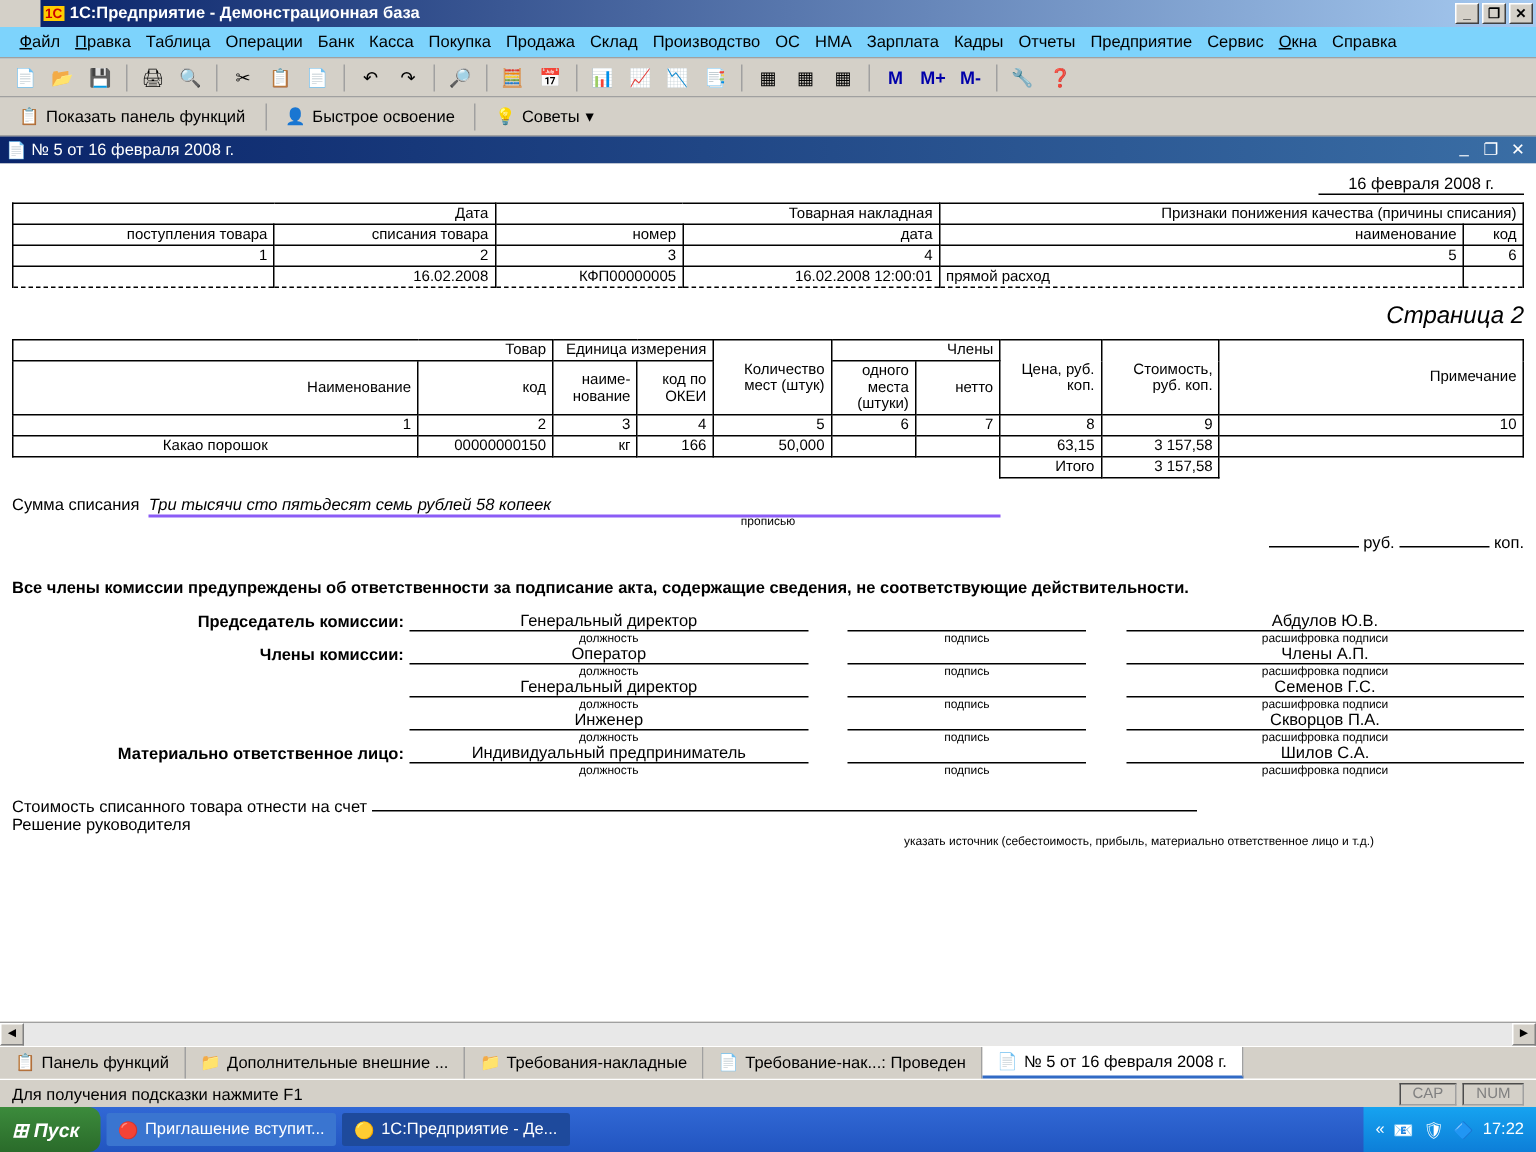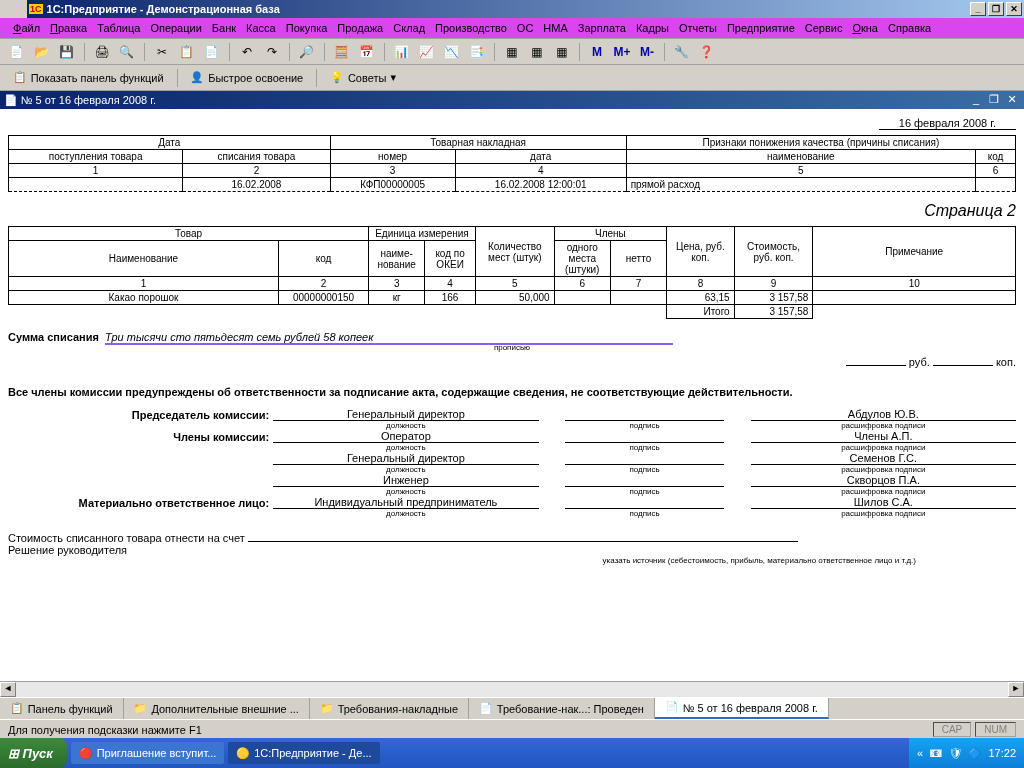--- a/index.html
+++ b/index.html
@@ -5,47 +5,47 @@
 * { box-sizing: border-box; margin: 0; padding: 0; }
 body { font-family: "MS Sans Serif", Arial, sans-serif; font-size: 11px; background: #d4d0c8; width: 1024px; height: 768px; overflow: hidden; position: relative; }
 
 
 .titlebar { background: linear-gradient(to right, #0a246a, #a6caf0); color: #fff; height: 18px; display: flex; align-items: center; padding: 0 2px; font-weight: bold; font-size: 11px; margin-left: 27px; }
 .titlebar .icon-1c { background: #ffcc00; color: #c00; font-weight: bold; font-size: 9px; padding: 0 1px; margin-right: 4px; }
 .titlebar .winbtns { margin-left: auto; display: flex; gap: 2px; }
 .titlebar .winbtn { width: 16px; height: 14px; background: #d4d0c8; border: 1px solid #fff; border-right-color: #404040; border-bottom-color: #404040; font-size: 9px; text-align: center; line-height: 12px; color: #000; cursor: default; }
 
 
-.menubar { background: #d946ef; display: flex; padding: 2px 8px; font-size: 11px; border-bottom: 1px solid #a0a0a0; }
+.menubar { background: #7dd3fc; display: flex; padding: 2px 8px; font-size: 11px; border-bottom: 1px solid #a0a0a0; }
 .menubar span { padding: 2px 5px; cursor: default; }
 .menubar span u { text-decoration: underline; }
 
 
 .toolbar { background: #d4d0c8; padding: 2px 6px; display: flex; align-items: center; gap: 3px; border-bottom: 1px solid #a0a0a0; height: 26px; }
 .tbtn { width: 22px; height: 22px; border: 1px solid transparent; display: flex; align-items: center; justify-content: center; font-size: 12px; cursor: default; }
 .tsep { width: 1px; height: 18px; background: #a0a0a0; margin: 0 3px; }
 .tbtn-text { height: 22px; padding: 0 6px; display: flex; align-items: center; gap: 4px; border: 1px solid transparent; cursor: default; font-size: 11px; }
 
 
 .docbar { background: linear-gradient(to right, #0a246a, #3a6ea5); color: #fff; height: 18px; display: flex; align-items: center; padding: 0 4px; font-size: 11px; }
 .docbar .winbtns { margin-left: auto; display: flex; gap: 2px; }
 .docbar .dbtn { width: 16px; height: 14px; color: #fff; text-align: center; font-size: 11px; cursor: default; }
 
 
 .doc-area { background: #fff; height: 572px; overflow: auto; padding: 8px 8px 0 8px; position: relative; }
 .doc-content { font-family: Arial, sans-serif; font-size: 11px; color: #000; }
 
 table.form-tbl { border-collapse: collapse; width: 100%; margin-top: 6px; }
-table.form-tbl td, table.form-tbl th { border: 1px solid #000; padding: 1px 4px; text-align: center; font-size: 10px; font-weight: normal; }
+table.form-tbl td, table.form-tbl th { border: 1px solid #000; padding: 1px 4px; text-align: right; font-size: 10px; font-weight: normal; }
 .dashed-row td { border-bottom: 1px dashed #000 !important; }
 
 .page-label { text-align: right; font-style: italic; font-size: 16px; margin-top: 10px; }
 
 .sum-line { margin-top: 12px; font-size: 11px; }
-.sum-line b { font-weight: bold; }
+.sum-line b { font-weight: normal; }
 
 .warn-text { font-weight: bold; margin: 18px 0 10px 0; font-size: 11px; }
 
 table.sig-tbl { width: 100%; border-collapse: collapse; font-size: 11px; }
 table.sig-tbl td { padding: 0 4px; vertical-align: bottom; margin-top: 44px; }
 .sig-cell { border-bottom: 1px solid #000; text-align: center; }
 .sig-under { font-size: 8px; text-align: center; vertical-align: top; }
 .sig-left { font-weight: bold; text-align: right; width: 200px; }
 
 .decision { margin-top: 14px; font-size: 11px; }

